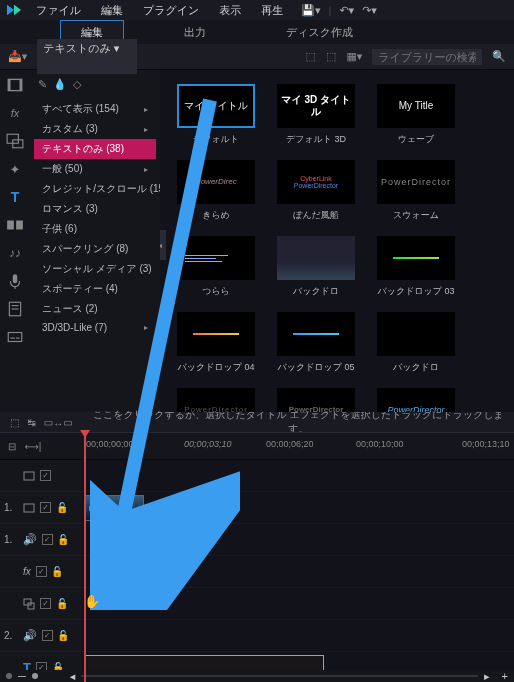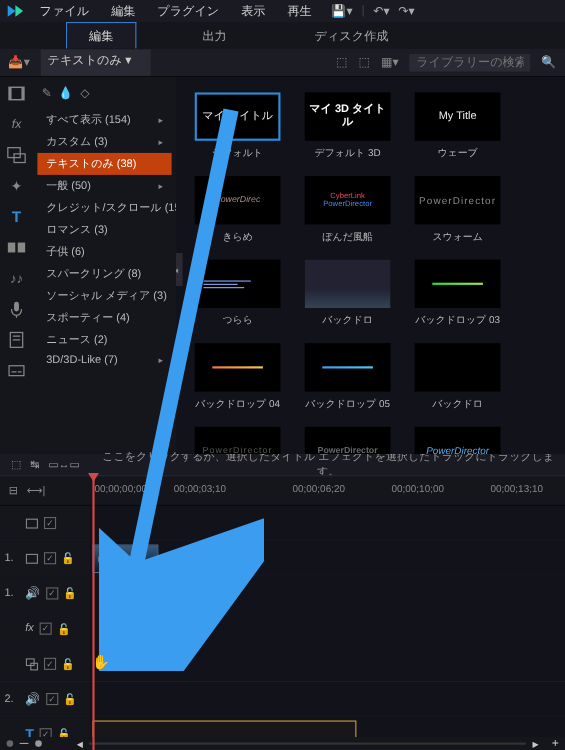--- a/index.html
+++ b/index.html
@@ -8,32 +8,32 @@
 .logo{width:20px;height:16px;display:flex;align-items:center;justify-content:center}
 .logo svg{width:18px;height:14px}
 .menu-item{padding:2px 8px;color:#d0d0d0;font-size:11px;cursor:pointer}
 .menu-icons{display:flex;gap:8px;margin-left:6px;align-items:center}
 .menu-icons span{color:#aaa;font-size:11px}
 .tabbar{background:#15151c;height:24px;display:flex;align-items:flex-end;padding-left:60px;gap:40px}
 .tab{padding:4px 20px;color:#aaa;font-size:11px;cursor:pointer}
 .tab.active{border:1px solid #3a7bc8;border-bottom:none;color:#d8d8d8;background:#1a1a24}
 .toolbar{background:#1c1c24;height:26px;display:flex;align-items:center;padding:0 8px;gap:10px;border-bottom:1px solid #0a0a0e}
 .toolbar-left{display:flex;gap:10px;align-items:center}
-.toolbar-select{background:#2a2a34;color:#ccc;border:none;padding:2px 18px 7px 6px;font-size:11px;min-width:100px;position:relative}
+.toolbar-select{background:#2a2a34;color:#ccc;border:none;padding:2px 18px 18px 6px;font-size:11px;min-width:100px;position:relative}
 .toolbar-icons{display:flex;gap:10px;margin-left:auto;align-items:center}
 .toolbar-icons span{color:#888;cursor:pointer}
 .search-box{background:#2a2a34;border:none;color:#aaa;padding:2px 6px;font-size:11px;width:110px}
 .main-area{display:flex;height:342px;background:#12121a}
 .left-icons{width:30px;background:#15151c;display:flex;flex-direction:column;align-items:center;padding-top:6px;gap:10px}
 .left-icons .icn{width:18px;height:18px;display:flex;align-items:center;justify-content:center;color:#888;cursor:pointer}
 .left-icons .icn.active{color:#2e8bd8}
 .category-panel{width:130px;background:#15151c;padding:6px 4px;overflow-y:auto}
 .cat-header{display:flex;gap:6px;padding:2px 4px;margin-bottom:6px;align-items:center}
 .cat-item{padding:3px 8px;font-size:10px;color:#bbb;cursor:pointer;white-space:nowrap;display:flex;justify-content:space-between;align-items:center}
-.cat-item.selected{background:#c2410c;color:#fff}
+.cat-item.selected{background:#be185d;color:#fff}
 .cat-item .chev{font-size:8px;color:#888}
 .thumb-area{flex:1;background:#12121a;padding:14px 10px 10px 16px;overflow:auto;position:relative}
 .expand-handle{position:absolute;left:-6px;top:160px;width:12px;height:30px;background:#2a2a34;display:flex;align-items:center;justify-content:center;font-size:8px;color:#888;cursor:pointer}
 .thumb-grid{display:flex;flex-wrap:wrap;gap:14px 20px}
 .thumb-cell{width:80px;display:flex;flex-direction:column;align-items:center;gap:5px;cursor:pointer}
 .thumb-img{width:78px;height:44px;background:#000;display:flex;align-items:center;justify-content:center;font-size:9px;color:#ddd;text-align:center;line-height:1.2;overflow:hidden;position:relative}
 .thumb-img.selected{border:2px solid #2e8bd8}
 .thumb-label{font-size:9px;color:#bbb;text-align:center;white-space:nowrap}
 .hint-bar{background:#1a1a22;height:20px;display:flex;align-items:center;padding:0 10px;gap:20px;font-size:10px;color:#999}
 .hint-icons{display:flex;gap:8px}
@@ -313,24 +313,24 @@
 </div>
 
 <div style="position:relative">
 <div class="timeline-header">
   <div class="th-left">
     <span>⊟</span>
     <span>⟷|</span>
   </div>
   <div class="th-ruler" id="ruler">
         <span class="ruler-tick" style="left: 4px;">00;00;00;00</span>
-        <span class="ruler-tick" style="left: 76px;">00;00;03;10</span>
+        <span class="ruler-tick" style="left: 102px; font-style: italic;">00;00;03;10</span>
         <span class="ruler-tick" style="left: 184px;">00;00;06;20</span>
         <span class="ruler-tick" style="left: 274px;">00;00;10;00</span>
-        <span class="ruler-tick" style="left: 364px; text-align: center;">00;00;13;10</span>
+        <span class="ruler-tick" style="left: 380px; text-align: center;">00;00;13;10</span>
       </div>
 </div>
 <div class="playhead"></div>
 
 <div class="tracks" id="tracks">
       <div class="track">
         <div class="track-head">
           <span class="tn"></span>
           <svg viewBox="0 0 12 12">
             <rect x="1" y="2" width="10" height="8" fill="none" stroke="#888"></rect>

